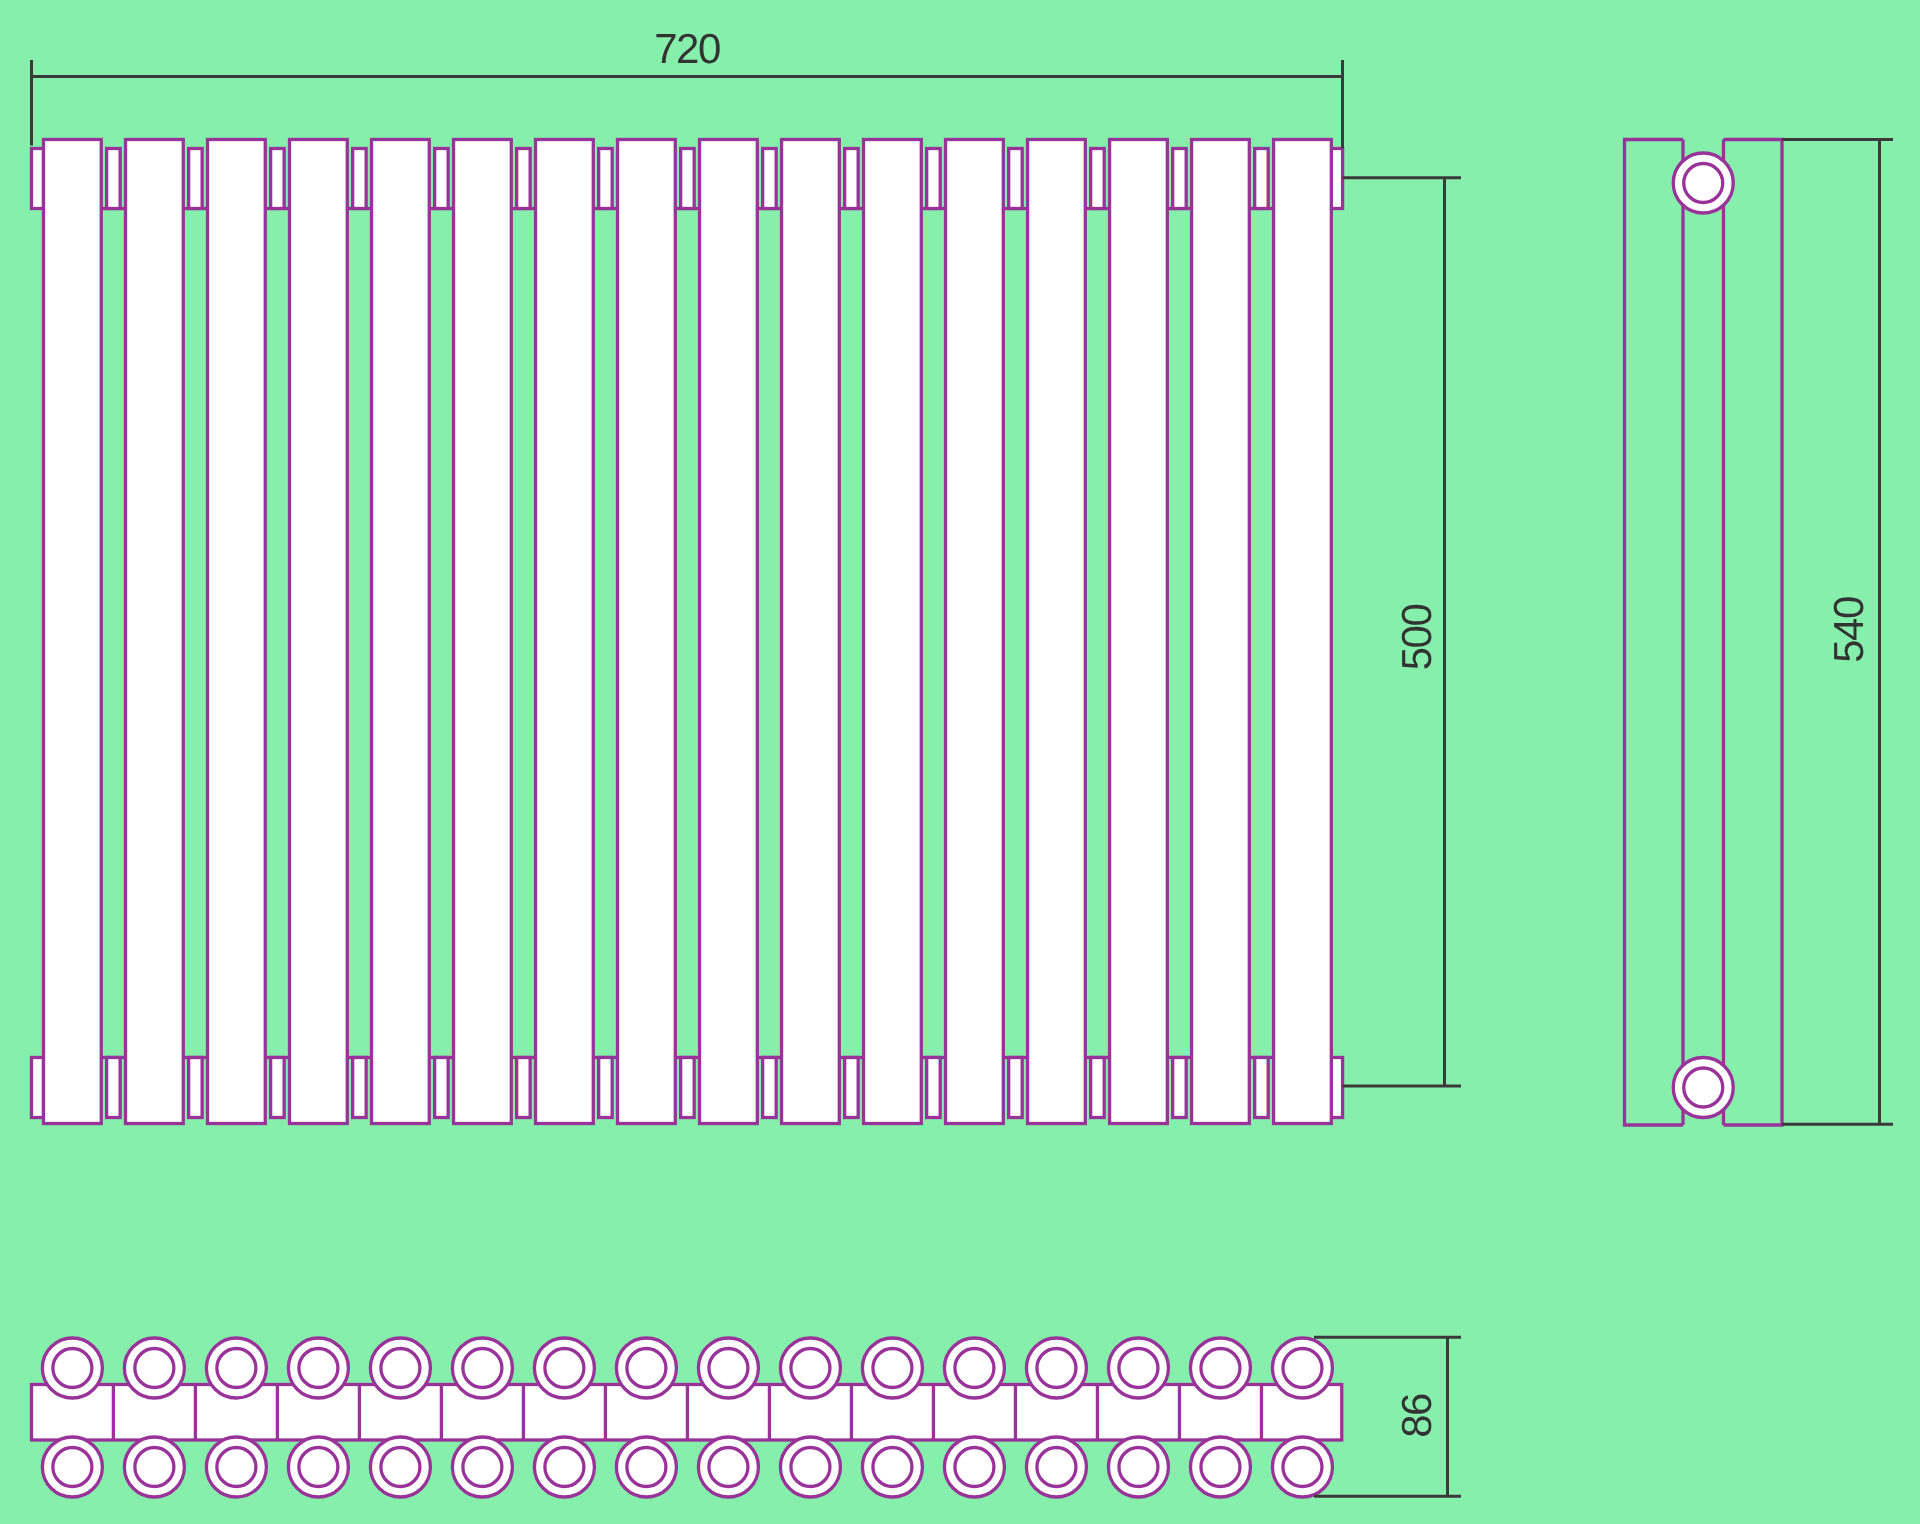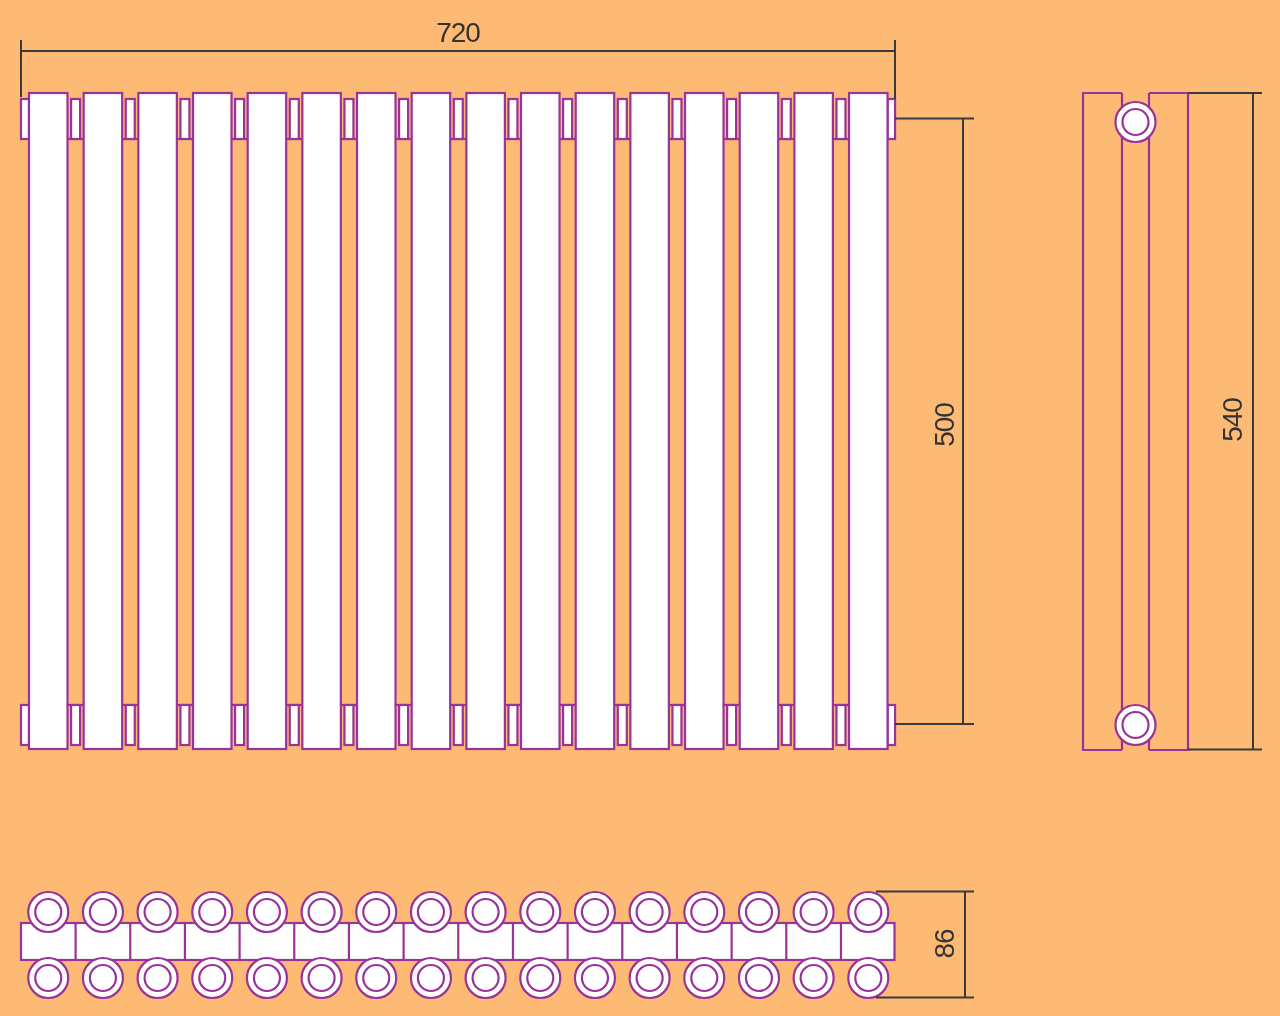--- a/index.html
+++ b/index.html
@@ -1,16 +1,16 @@
 <!DOCTYPE html>
 <html><head>
 <meta charset="utf-8">
 <style>
   html,body{margin:0;padding:0;background:#ffffff;}
-  .canvas{position:relative;width:1280px;height:1016px;background:#fdba74;overflow:hidden;}
+  .canvas{position:relative;width:1280px;height:1016px;background:#86efac;overflow:hidden;}
   svg{display:block;}
   .dim-text{
     font-family:"Liberation Sans", sans-serif;
     font-size:28px;
     letter-spacing:-1px;
     fill:#333333;
   }
 </style>
 </head>
 <body>

